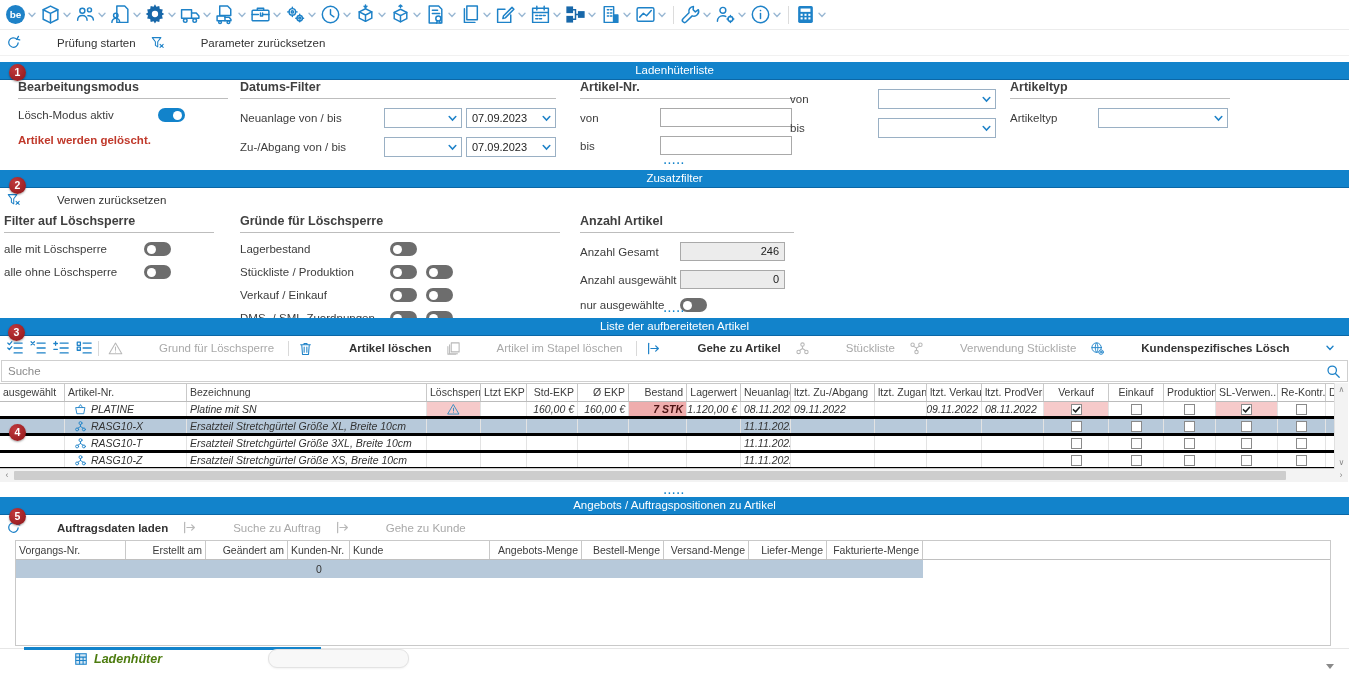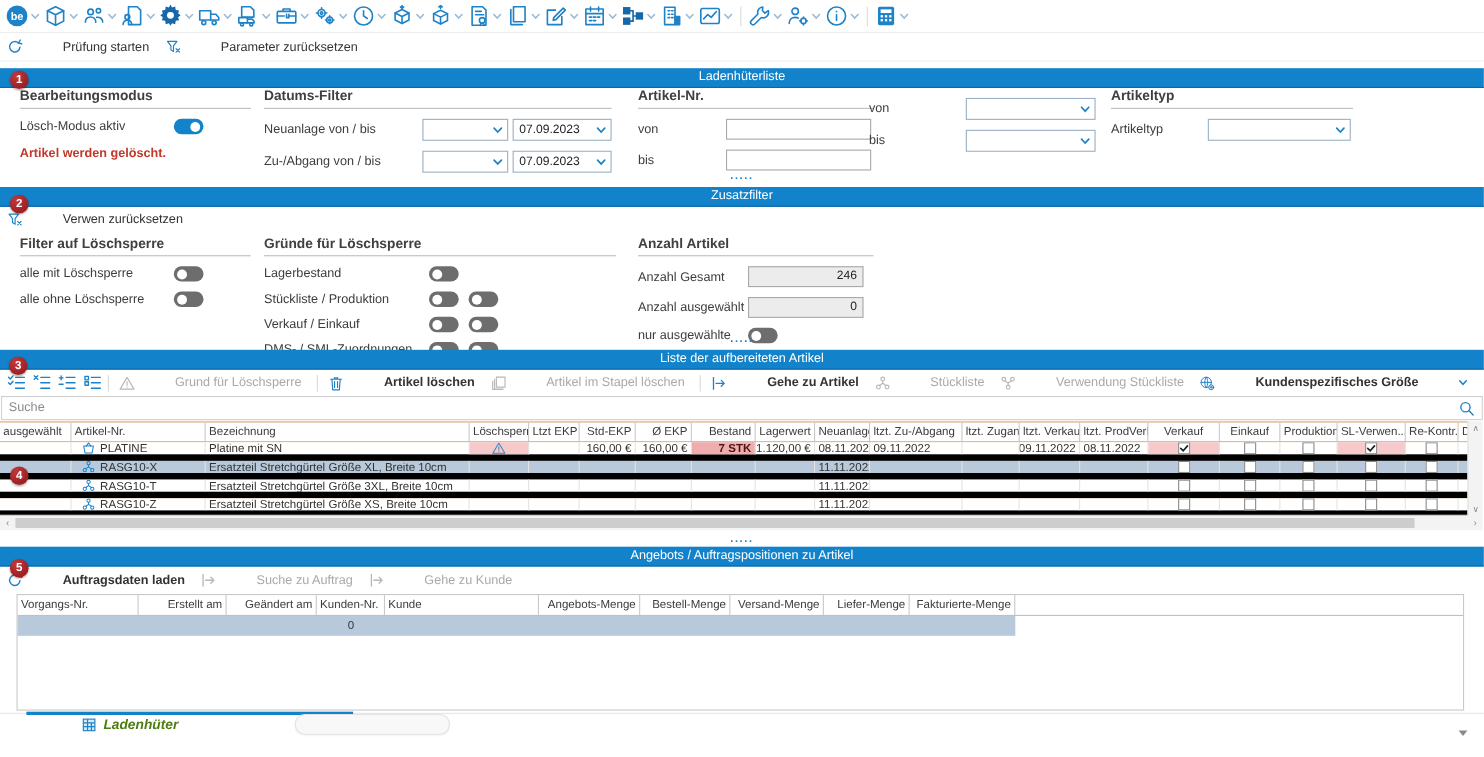--- a/index.html
+++ b/index.html
@@ -78,21 +78,21 @@
   #search-input::placeholder { color:#8a8a8a; }
   .search-ic { width:15px; height:15px; margin-right:6px; color:#1e82c8; }
   .search-ic svg { width:15px; height:15px; display:block; }
 
   
   #article-table { position:absolute; top:383px; left:0; width:1335px; height:86px;
     overflow:hidden; border-top:1px solid #c9c9c9; border-bottom:1px solid #c9c9c9; background:#fdba74; }
   .thead { display:flex; height:18px; border-bottom:1px solid #bcbcbc; background:#fff; }
   .th { flex:none; font-size:10.5px; color:#3c3c3c; line-height:17px; padding:0 3px;
     border-right:1px solid #c9c9c9; white-space:nowrap; overflow:hidden; }
-  .trow { display:flex; height:17px; border-bottom:6px solid #000000; background:#fff; }
+  .trow { display:flex; height:17px; border-bottom:3px solid #000000; background:#fff;font-style:italic; }
   .trow.selected { background:#b7c9da; }
   .td { flex:none; font-size:10.5px; color:#333; line-height:16px; padding:0 3px;
     border-right:1px solid #e3e3e3; white-space:nowrap; overflow:hidden; display:flex; align-items:center; }
   .al { justify-content:flex-start; text-align:left; }
   .ar { justify-content:flex-end; text-align:right; }
   .ac { justify-content:center; text-align:center; }
   .td.pink { background:#f6caca; }
   .td.hot { background:#efadad; font-weight:700; color:#4d1414; }
   .row-ic { width:13px; height:13px; margin:0 4px 0 6px; color:#1e82c8; flex:none; }
   .row-ic svg { width:13px; height:13px; display:block; }
@@ -612,21 +612,21 @@
       <span class="btn-ic" data-name="filter-reset-icon">
           <svg viewBox="0 0 20 20" fill="none" stroke="currentColor" stroke-width="1.4" stroke-linecap="round" stroke-linejoin="round">
             <path d="M3 3.5 H14.5 L10.3 9 V15.8 L7.2 13.8 V9 Z"></path>
             <path d="M13.4 12.4 l4.2 4.2 M17.6 12.4 l-4.2 4.2"></path>
           </svg>
         </span>
       <span>Verwen zurücksetzen</span>
     </span>
   </div>
 
-  <div class="pcol" style="top:214px; left:18px; width:210px" data-name="filter-loeschsperre-group">
+  <div class="pcol" style="top:214px; left:4px; width:210px" data-name="filter-loeschsperre-group">
     <div class="panel-title" data-name="group-title">Filter auf Löschsperre</div>
     <div class="frow">
       <span class="flabel" style="width:140px" data-name="alle-mit-loeschsperre-label">alle mit Löschsperre</span>
       <span class="toggle" data-name="alle-mit-loeschsperre-toggle"></span>
     </div>
     <div class="frow">
       <span class="flabel" style="width:140px" data-name="alle-ohne-loeschsperre-label">alle ohne Löschsperre</span>
       <span class="toggle" data-name="alle-ohne-loeschsperre-toggle"></span>
     </div>
   </div>
@@ -771,21 +771,21 @@
       </span>
       <span class="tbtn bold" data-name="kundenspezifisches-men-button">
         <span class="btn-ic" data-name="globe-gear-icon">
           <svg viewBox="0 0 20 20" fill="none" stroke="currentColor" stroke-width="1.2" stroke-linecap="round" stroke-linejoin="round">
             <circle cx="8.8" cy="8.8" r="6.3"></circle>
             <path d="M2.5 8.8 h12.6 M8.8 2.5 c2.5 1.8 2.5 10.8 0 12.6 M8.8 2.5 c-2.5 1.8-2.5 10.8 0 12.6"></path>
             <circle cx="14.8" cy="14.8" r="3" fill="#fff"></circle>
             <circle cx="14.8" cy="14.8" r="1.1"></circle>
           </svg>
         </span>
-        <span class="btn-lb" data-name="button-label">Kundenspezifisches Größe</span>
+        <span class="btn-lb" data-name="button-label">Kundenspezifisches Lösch</span>
         <span class="btn-chev" data-name="chevron-down-icon">
           <svg viewBox="0 0 10 10" fill="none" stroke="currentColor" stroke-width="1.4" stroke-linecap="round">
             <path d="M2 3.2 L5 6.4 L8 3.2"></path>
           </svg>
         </span>
       </span>
     </div>
 
   <div id="search-bar" data-name="search-bar">
     <input id="search-input" data-name="search-input" placeholder="Suche" style="">

